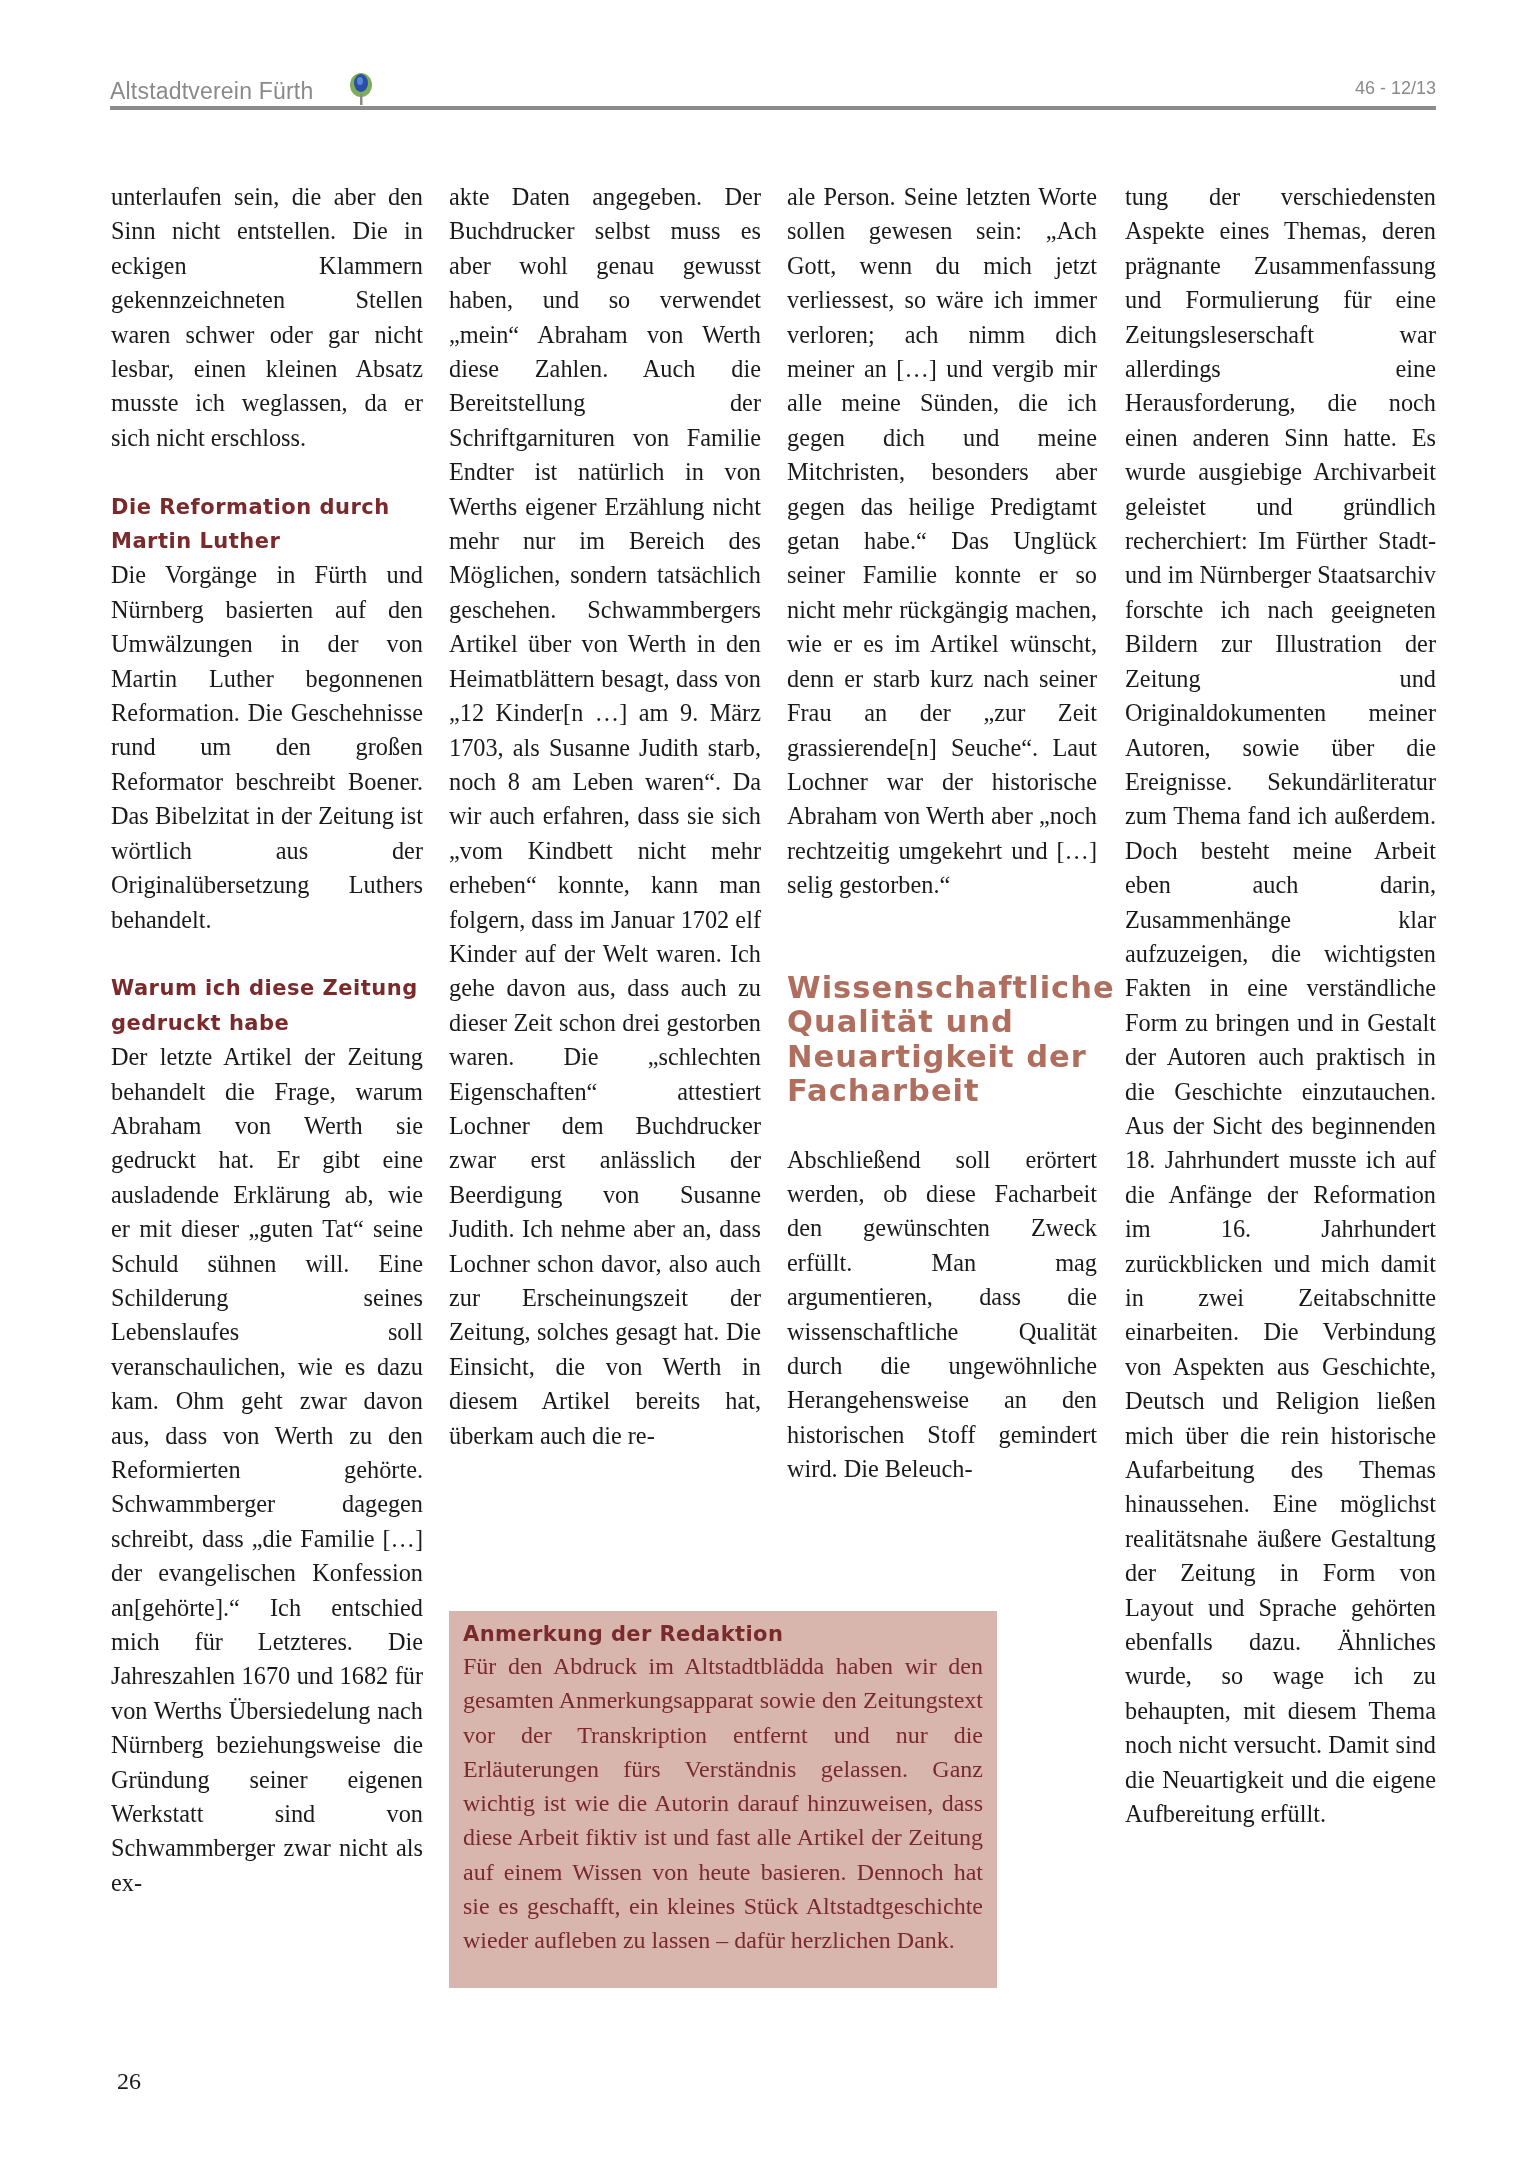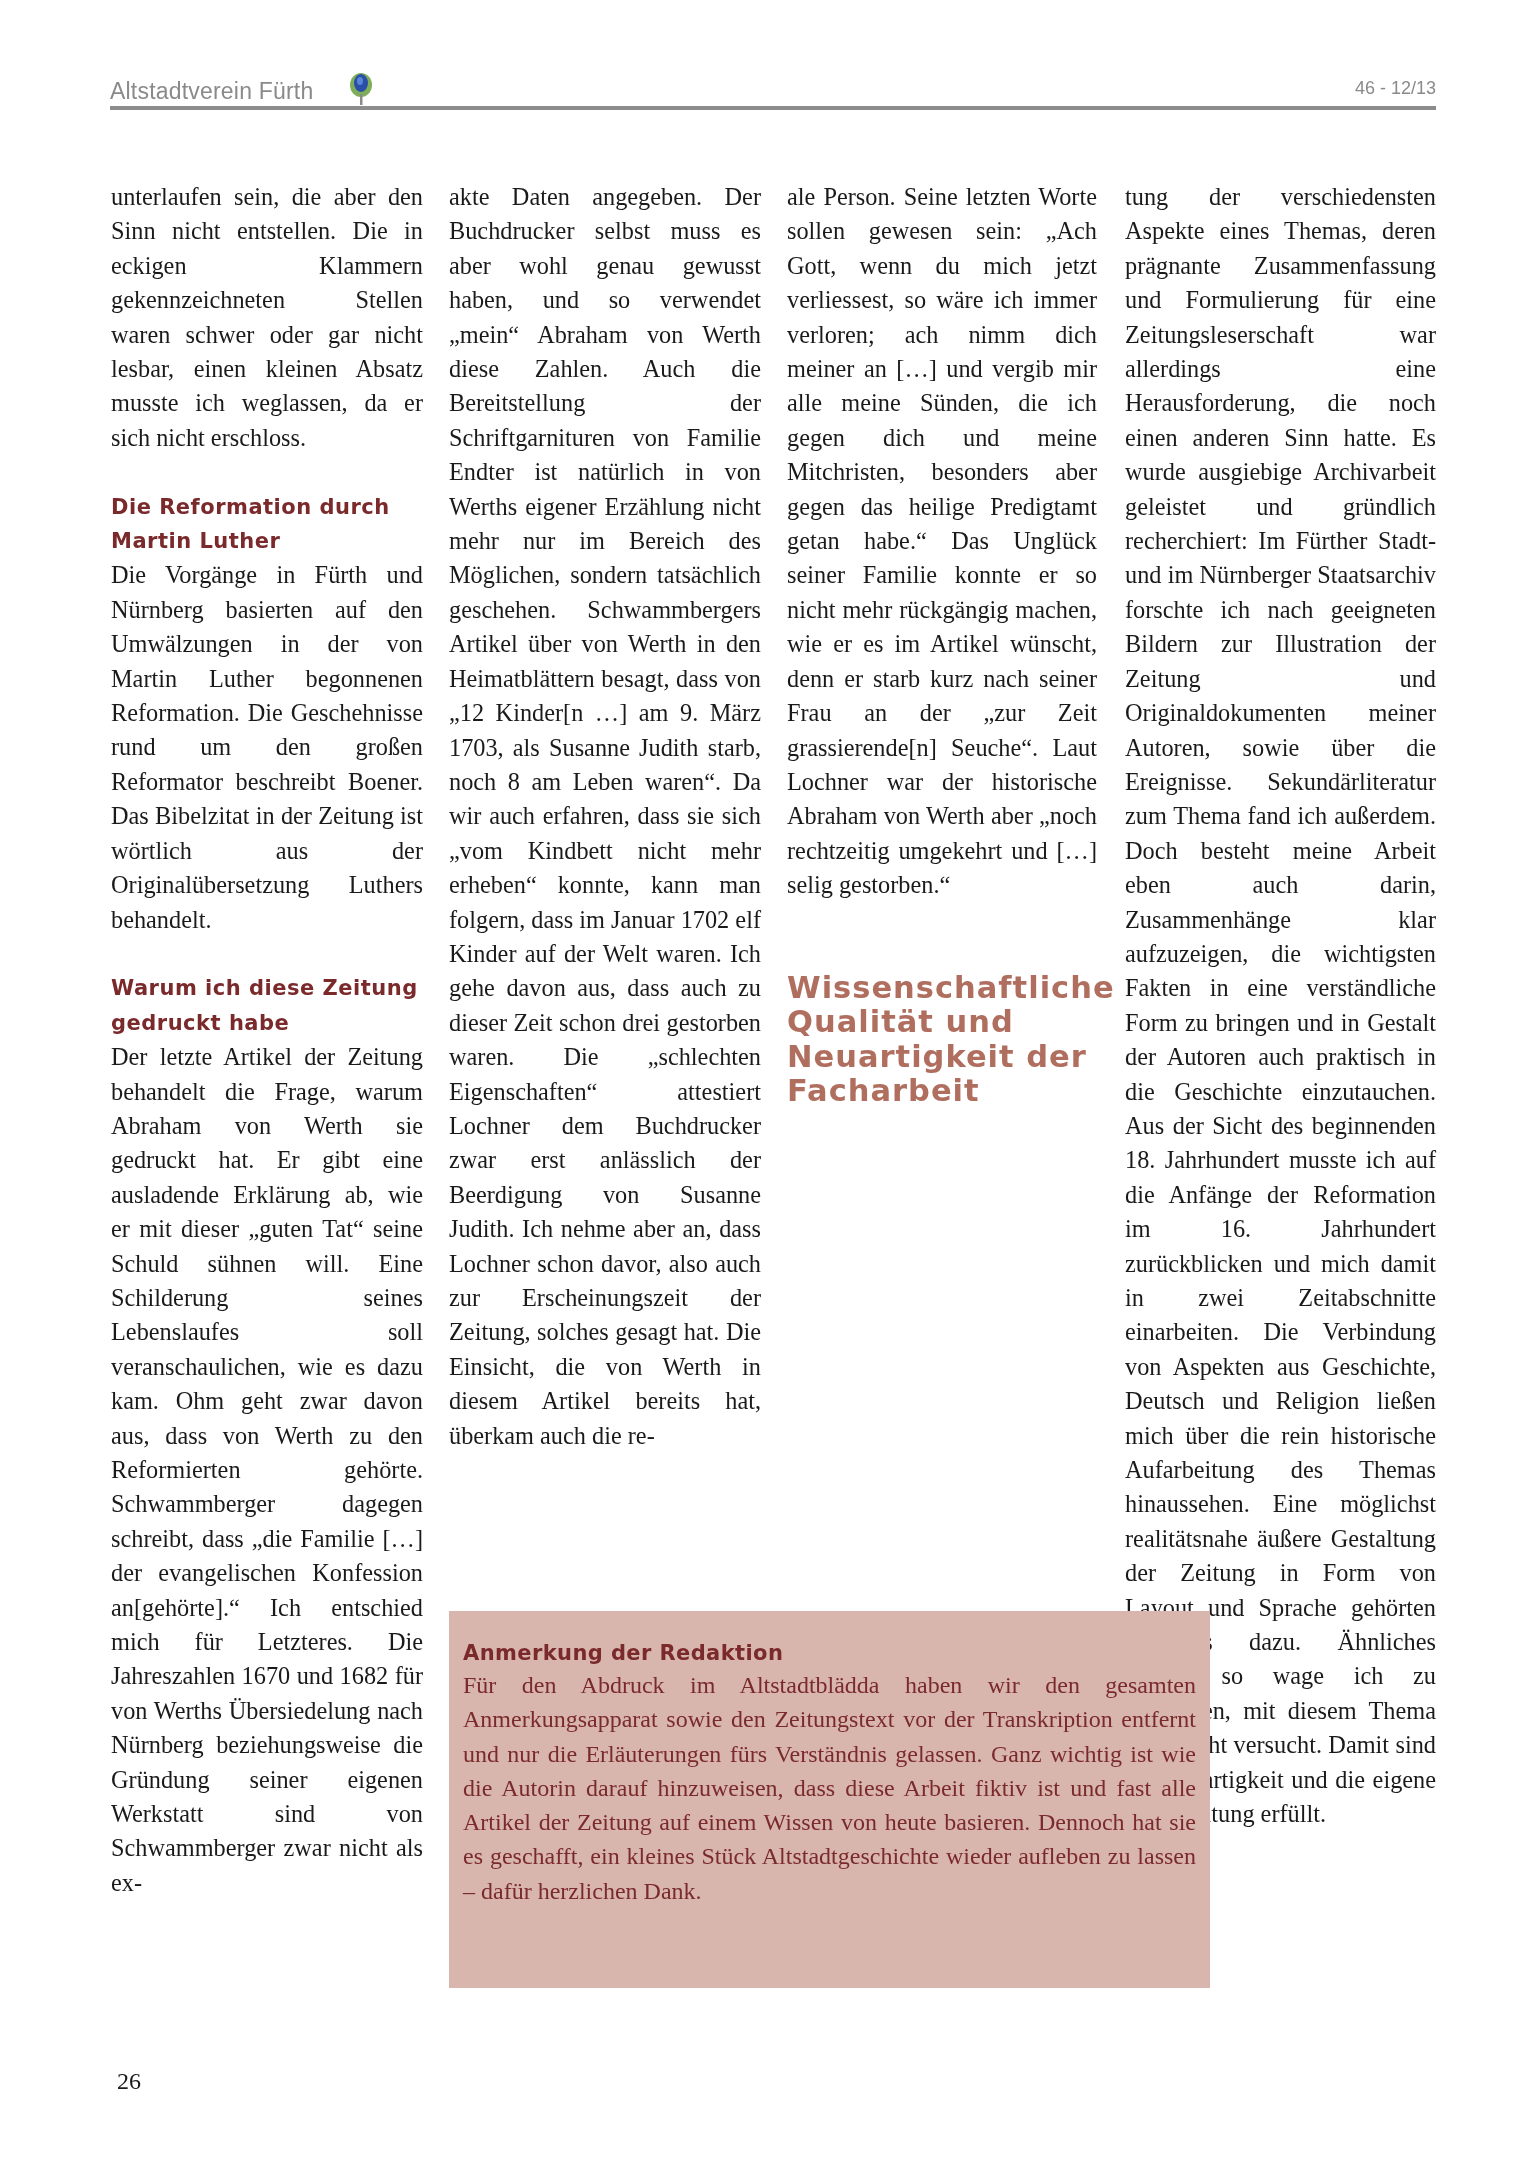--- a/index.html
+++ b/index.html
@@ -23,22 +23,22 @@
   .col3 { left: 787px; width: 310px; }
   .col4 { left: 1125px; width: 311px; }
 
   .subhead { font-family: "DejaVu Sans", sans-serif; font-weight: bold; color: #7b2a2c;
              font-size: 21px; line-height: 34.4px; letter-spacing: 0.5px; text-align: left; margin: 0; }
   .gap { height: 34.4px; }
 
   .bighead { font-family: "DejaVu Sans", sans-serif; font-weight: bold; color: #b06e5f;
              font-size: 30.5px; line-height: 34.5px; letter-spacing: 1px; text-align: left; margin: 0; }
 
-  .note { position: absolute; left: 449px; top: 1611px; width: 761px; height: 377px;
-          background: #d8b6ae; box-sizing: border-box; padding: 27px 14px 0 14px; }
+  .note { position: absolute; left: 449px; top: 1611px; width: 548px; height: 377px;
+          background: #d8b6ae; box-sizing: border-box; padding: 8px 14px 0 14px; }
   .note-title { font-family: "DejaVu Sans", sans-serif; font-weight: bold; color: #7b2a2c;
                 font-size: 21px; line-height: 30px; letter-spacing: 0.4px; margin: 0; }
   .note-body { font-family: "Liberation Serif", serif; color: #7b2a2c; font-size: 24px;
                line-height: 34.3px; text-align: justify; margin: 0; }
 
   .page-number { position: absolute; left: 117px; top: 2068px; font-family: "Liberation Serif", serif;
                  font-size: 24px; color: #1a1a1a; }
 </style>
 </head>
 <body>
@@ -69,20 +69,21 @@
 
 <div class="col col2">
   <p>akte Daten angegeben. Der Buchdrucker selbst muss es aber wohl genau gewusst haben, und so verwendet „mein“ Abraham von Werth diese Zahlen. Auch die Bereitstellung der Schriftgarnituren von Familie Endter ist natürlich in von Werths eigener Erzählung nicht mehr nur im Bereich des Möglichen, sondern tatsächlich geschehen. Schwammbergers Artikel über von Werth in den Heimatblättern besagt, dass von „12 Kinder[n …] am 9. März 1703, als Susanne Judith starb, noch 8 am Leben waren“. Da wir auch erfahren, dass sie sich „vom Kindbett nicht mehr erheben“ konnte, kann man folgern, dass im Januar 1702 elf Kinder auf der Welt waren. Ich gehe davon aus, dass auch zu dieser Zeit schon drei gestorben waren. Die „schlechten Eigenschaften“ attestiert Lochner dem Buchdrucker zwar erst anlässlich der Beerdigung von Susanne Judith. Ich nehme aber an, dass Lochner schon davor, also auch zur Erscheinungszeit der Zeitung, solches gesagt hat. Die Einsicht, die von Werth in diesem Artikel bereits hat, überkam auch die re-</p>
 </div>
 
 <div class="col col3">
   <p>ale Person. Seine letzten Worte sollen gewesen sein: „Ach Gott, wenn du mich jetzt verliessest, so wäre ich immer verloren; ach nimm dich meiner an […] und vergib mir alle meine Sünden, die ich gegen dich und meine Mitchristen, besonders aber gegen das heilige Predigtamt getan habe.“ Das Unglück seiner Familie konnte er so nicht mehr rückgängig machen, wie er es im Artikel wünscht, denn er starb kurz nach seiner Frau an der „zur Zeit grassierende[n] Seuche“. Laut Lochner war der historische Abraham von Werth aber „noch rechtzeitig umgekehrt und […] selig gestorben.“</p>
   <div class="gap" style="height:68px"></div>
   <h2 class="bighead">Wissenschaftliche Qualität und Neuartigkeit der Facharbeit</h2>
   <div class="gap" style="height:34px"></div>
+  <p>Abschließend soll erörtert werden, ob diese Facharbeit den gewünschten Zweck erfüllt. Man mag argumentieren, dass die wissenschaftliche Qualität durch die ungewöhnliche Herangehensweise an den historischen Stoff gemindert wird. Die Beleuch-</p>
 </div>
 
 <div class="col col4">
   <p>tung der verschiedensten Aspekte eines Themas, deren prägnante Zusammenfassung und Formulierung für eine Zeitungsleserschaft war allerdings eine Herausforderung, die noch einen anderen Sinn hatte. Es wurde ausgiebige Archivarbeit geleistet und gründlich recherchiert: Im Fürther Stadt- und im Nürnberger Staatsarchiv forschte ich nach geeigneten Bildern zur Illustration der Zeitung und Originaldokumenten meiner Autoren, sowie über die Ereignisse. Sekundärliteratur zum Thema fand ich außerdem. Doch besteht meine Arbeit eben auch darin, Zusammenhänge klar aufzuzeigen, die wichtigsten Fakten in eine verständliche Form zu bringen und in Gestalt der Autoren auch praktisch in die Geschichte einzutauchen. Aus der Sicht des beginnenden 18. Jahrhundert musste ich auf die Anfänge der Reformation im 16. Jahrhundert zurückblicken und mich damit in zwei Zeitabschnitte einarbeiten. Die Verbindung von Aspekten aus Geschichte, Deutsch und Religion ließen mich über die rein historische Aufarbeitung des Themas hinaussehen. Eine möglichst realitätsnahe äußere Gestaltung der Zeitung in Form von Layout und Sprache gehörten ebenfalls dazu. Ähnliches wurde, so wage ich zu behaupten, mit diesem Thema noch nicht versucht. Damit sind die Neuartigkeit und die eigene Aufbereitung erfüllt.</p>
 </div>
 
 <div class="note">
   <h3 class="note-title">Anmerkung der Redaktion</h3>
   <p class="note-body">Für den Abdruck im Altstadtblädda haben wir den gesamten Anmerkungsapparat sowie den Zeitungstext vor der Transkription entfernt und nur die Erläuterungen fürs Verständnis gelassen. Ganz wichtig ist wie die Autorin darauf hinzuweisen, dass diese Arbeit fiktiv ist und fast alle Artikel der Zeitung auf einem Wissen von heute basieren. Dennoch hat sie es geschafft, ein kleines Stück Altstadtgeschichte wieder aufleben zu lassen – dafür herzlichen Dank.</p>
 </div>

